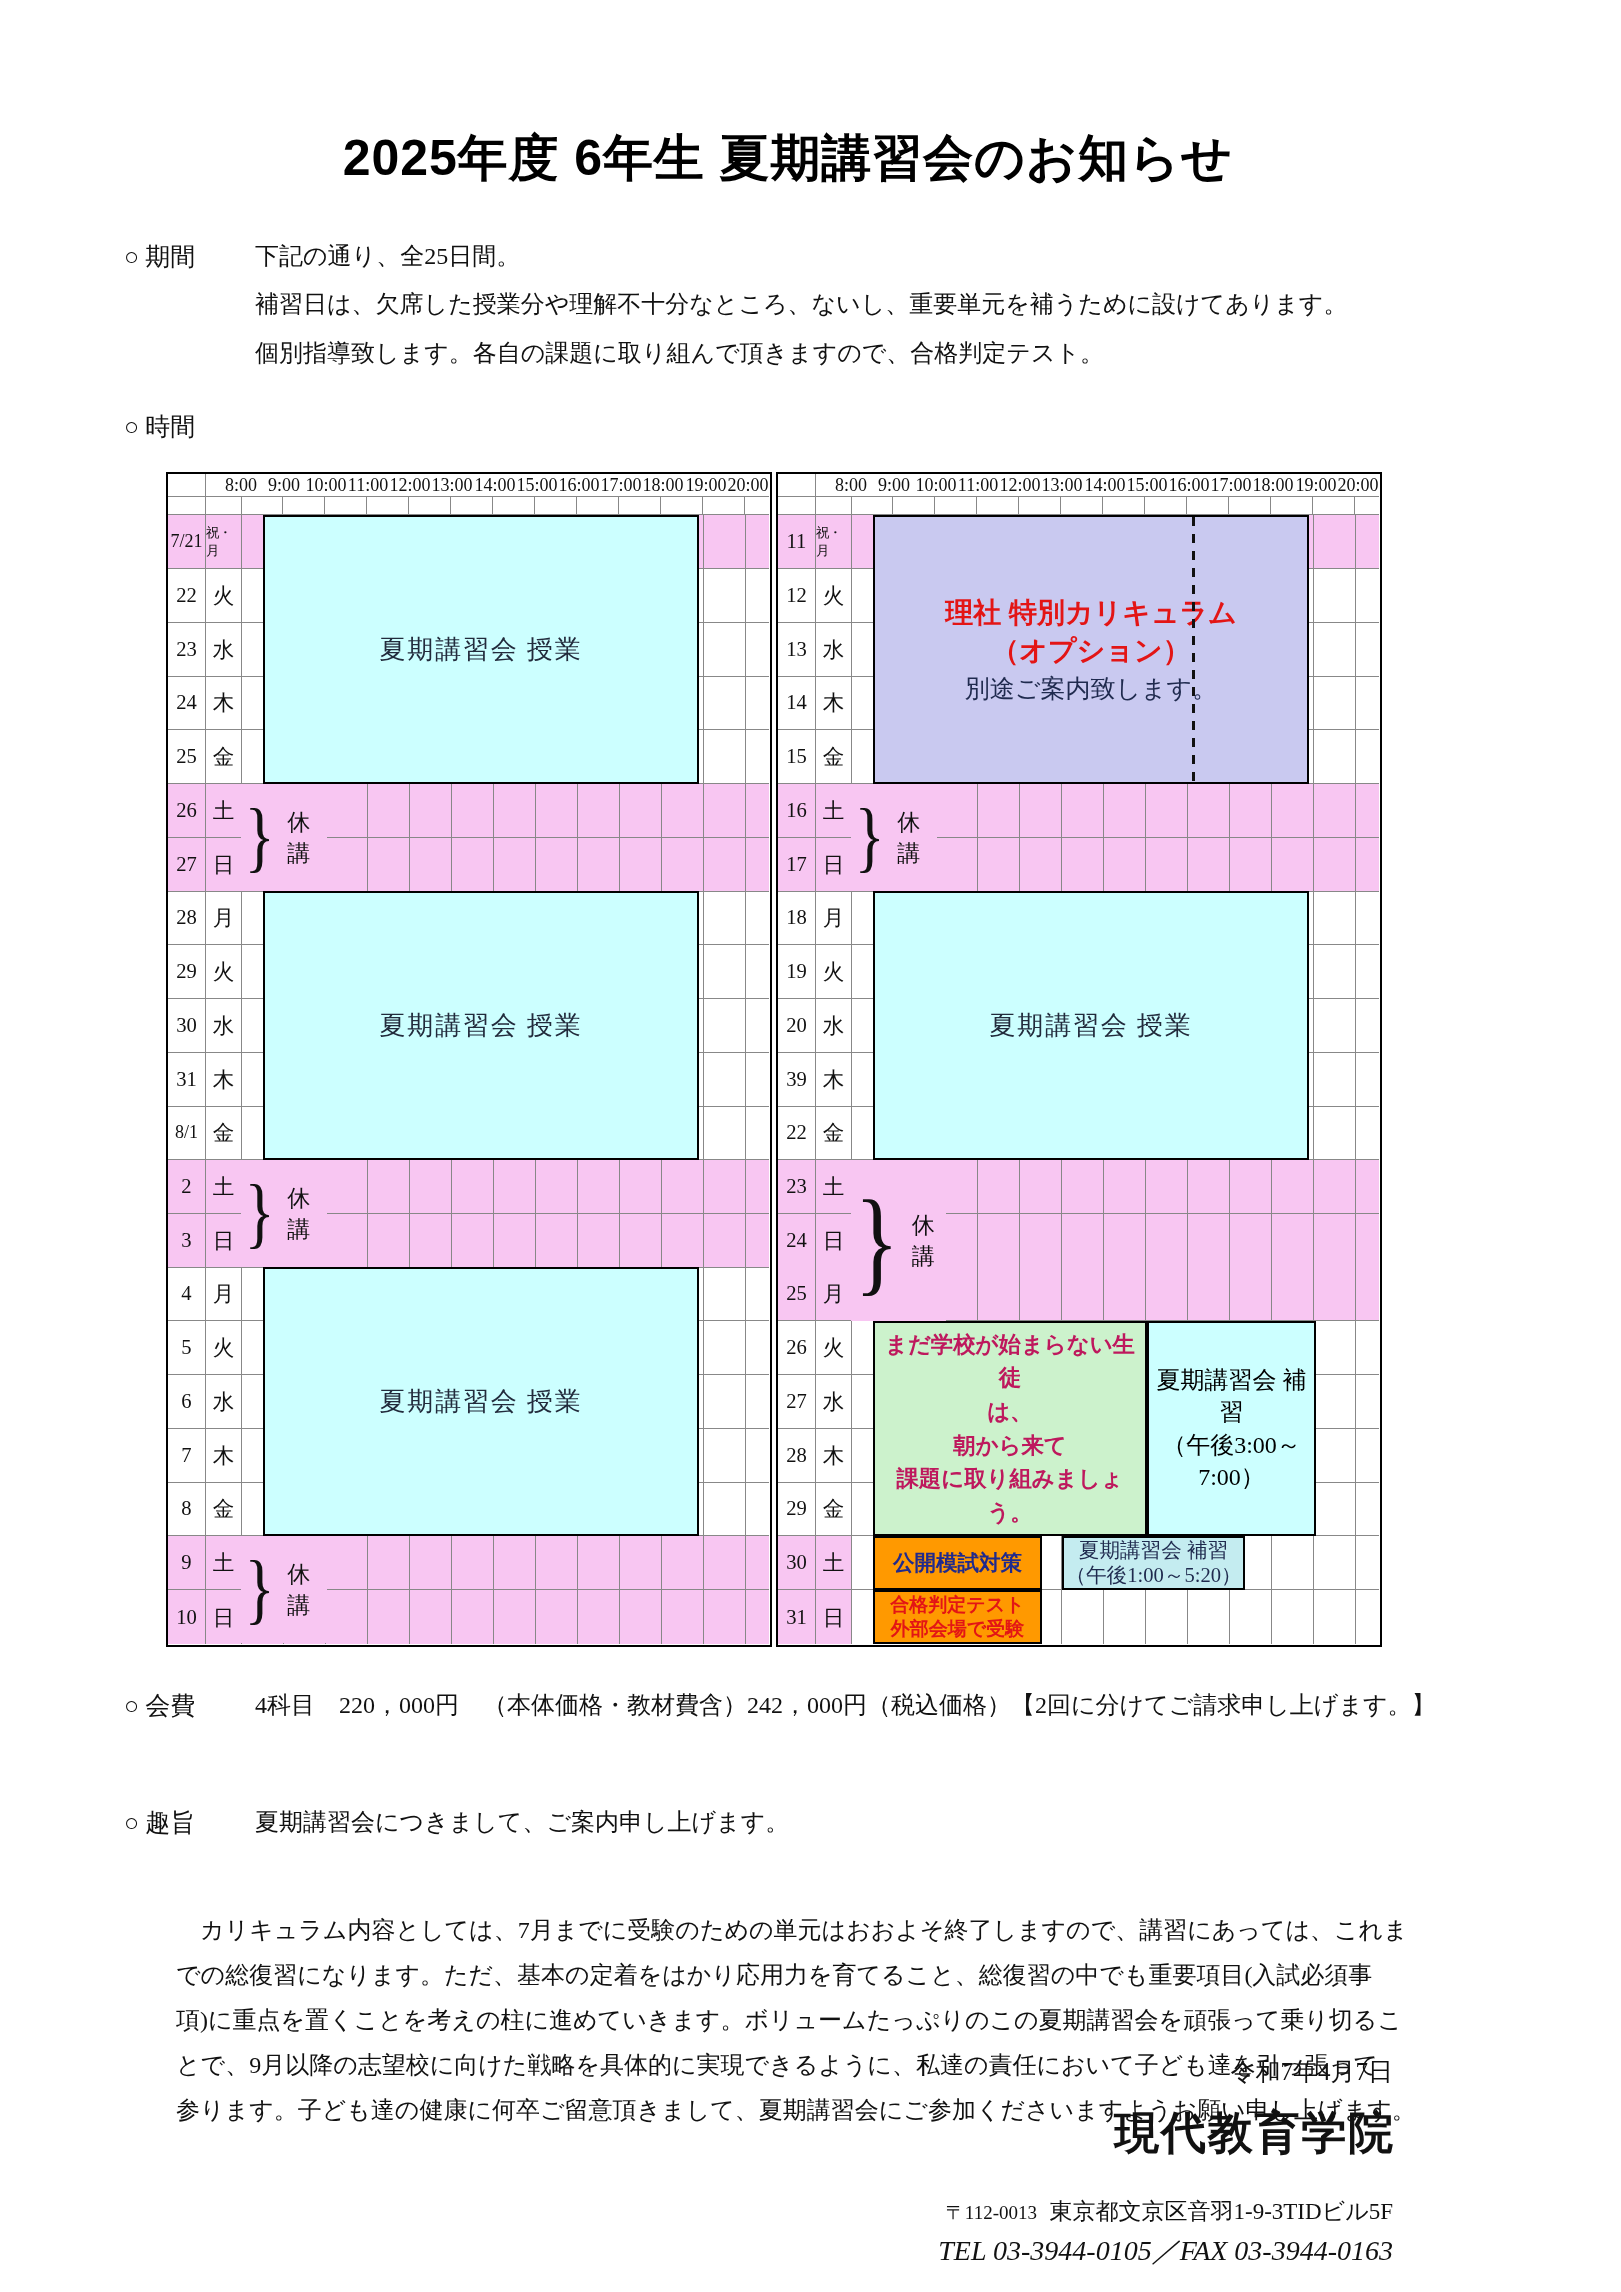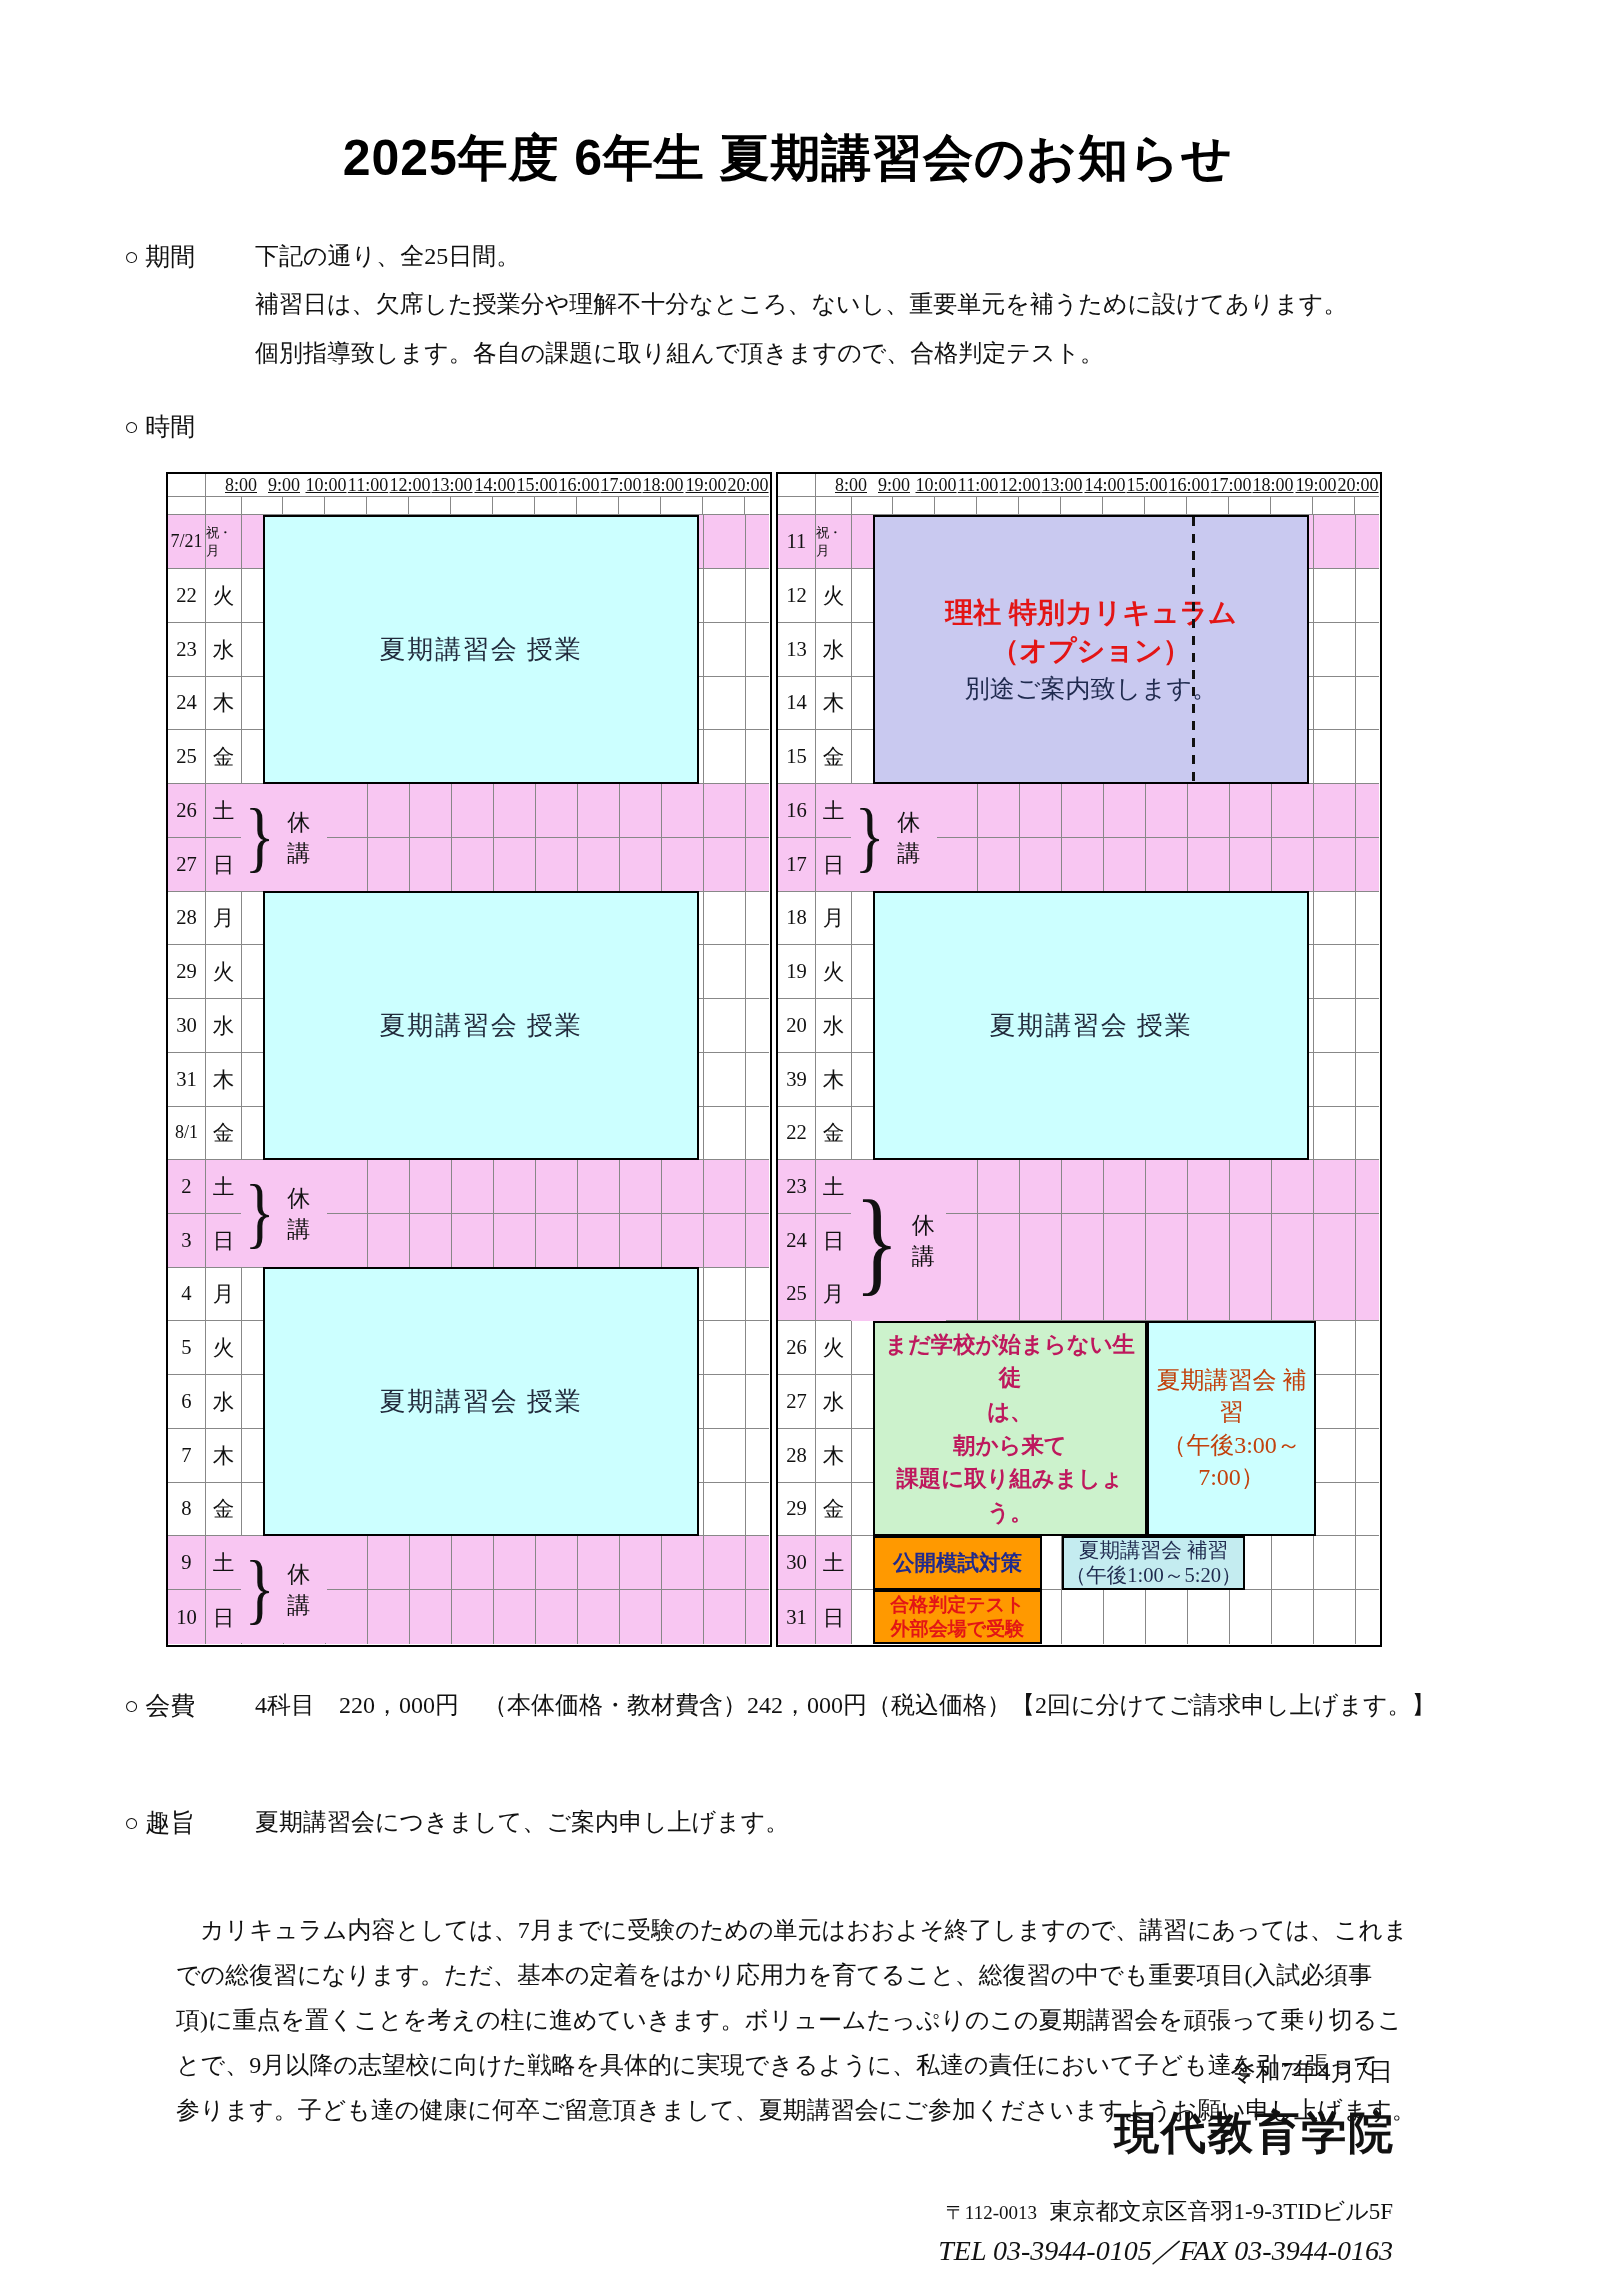--- a/index.html
+++ b/index.html
@@ -12,21 +12,21 @@
 
   .sec-label { position:absolute; left:124px; font-size:25px; white-space:nowrap; }
   .sec-body  { position:absolute; left:255px; font-size:24px; white-space:nowrap; }
   .para { position:absolute; left:176px; width:1325px; font-size:24px; line-height:45px; white-space:pre-line; }
 
   
   .half { position:absolute; top:472px; width:606px; height:1175px; border:2.7px solid #000; background:#fff; }
   .half-inner { position:relative; width:601px; height:1170px; }
   .tl-row { position:absolute; left:0; top:0; width:601px; height:23px; border-bottom:0.9px solid #888; }
   .tl-datecell { position:absolute; left:0; top:0; width:38px; height:22.4px; border-right:0.9px solid #888; }
-  .tl-label { position:absolute; top:0; height:22.4px; line-height:23px; font-size:18px; transform:translateX(-50%); white-space:nowrap;text-decoration:underline; }
+  .tl-label { position:absolute; top:0; height:22.4px; line-height:23px; font-size:18px; transform:translateX(-50%); white-space:nowrap; }
   .tick-row { position:absolute; left:0; top:23px; width:601px; height:18px; border-bottom:0.9px solid #888; }
   .row { position:absolute; left:0; width:601px; height:54px; display:flex; }
   .row.bordered { border-bottom:0.9px solid #888; }
   .c-date { width:38px; border-right:0.9px solid #888; display:flex; align-items:center; justify-content:center; font-size:20.6px;text-align:right; }
   .c-day  { width:36px; border-right:0.9px solid #888; display:flex; align-items:center; justify-content:center; font-size:21.5px; }
   .c-day.small { font-size:13.4px; letter-spacing:-0.9px; }
   .c-strip { flex:1; background-image:repeating-linear-gradient(90deg, transparent 0, transparent 41px, #888 41px, #888 42px); }
   .tick-strip { position:absolute; left:73px; top:0; width:528px; height:17px;
      background-image:repeating-linear-gradient(90deg, transparent 0, transparent 41px, #888 41px, #888 42px); }
   .tick-datecell { position:absolute; left:0; top:0; width:38px; height:17px; border-right:0.9px solid #888; }
@@ -353,21 +353,21 @@
         </div>
         <div class="blk blk-class" style="left: 95px; top: 417px; width: 436px; height: 269px; background: rgb(204, 255, 255); color: rgb(34, 43, 60);">夏期講習会 授業</div>
         <div class="kyuko" style="left: 73px; top: 686px; width: 95px; height: 161px; background: rgb(248, 198, 242);">
           <span class="brace" style="font-size: 93px;">}</span>
           <span class="kyuko-label">休講</span>
         </div>
         <div class="blk blk-green" style="left: 95px; top: 847px; width: 274px; height: 215px; background: rgb(204, 242, 204); color: #be185d;">まだ学校が始まらない生徒
 は、
 朝から来て
 課題に取り組みましょう。</div>
-        <div class="blk blk-hoshu" style="left: 369px; top: 847px; width: 169px; height: 215px; background: rgb(204, 255, 255); color: #c2410c;">夏期講習会 補
+        <div class="blk blk-hoshu" style="left: 369px; top: 847px; width: 169px; height: 215px; background: rgb(204, 255, 255); color: #000000;">夏期講習会 補
 習
 （午後3:00～
 7:00）</div>
         <div class="blk blk-orange" style="left: 95px; top: 1062px; width: 169px; height: 54px; background: rgb(255, 153, 0); color: rgb(32, 42, 140);">公開模試対策</div>
         <div class="blk blk-hoshu2" style="left: 284px; top: 1062px; width: 183px; height: 54px; background: rgb(196, 236, 240); color: rgb(31, 42, 78);">夏期講習会 補習
 （午後1:00～5:20）</div>
         <div class="blk blk-orange" style="left: 95px; top: 1116px; width: 169px; height: 54px; background: rgb(255, 153, 0); color: rgb(227, 21, 21); font-size: 19px;">合格判定テスト
 外部会場で受験</div>
       </div>
     </div>

